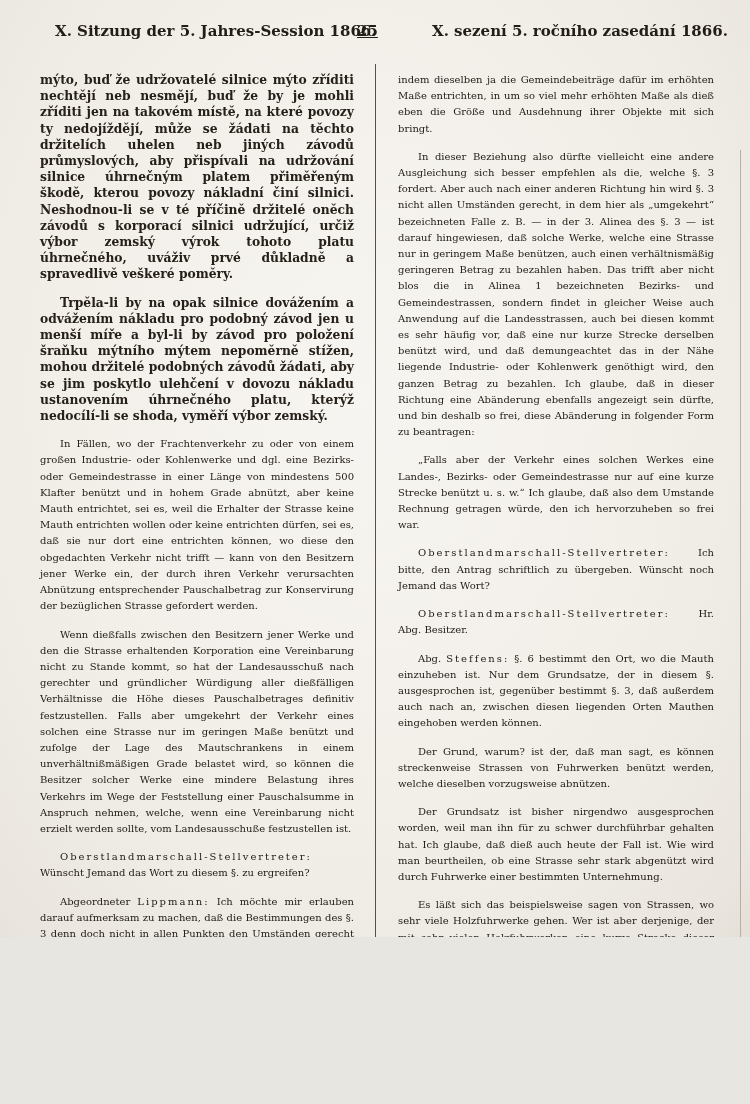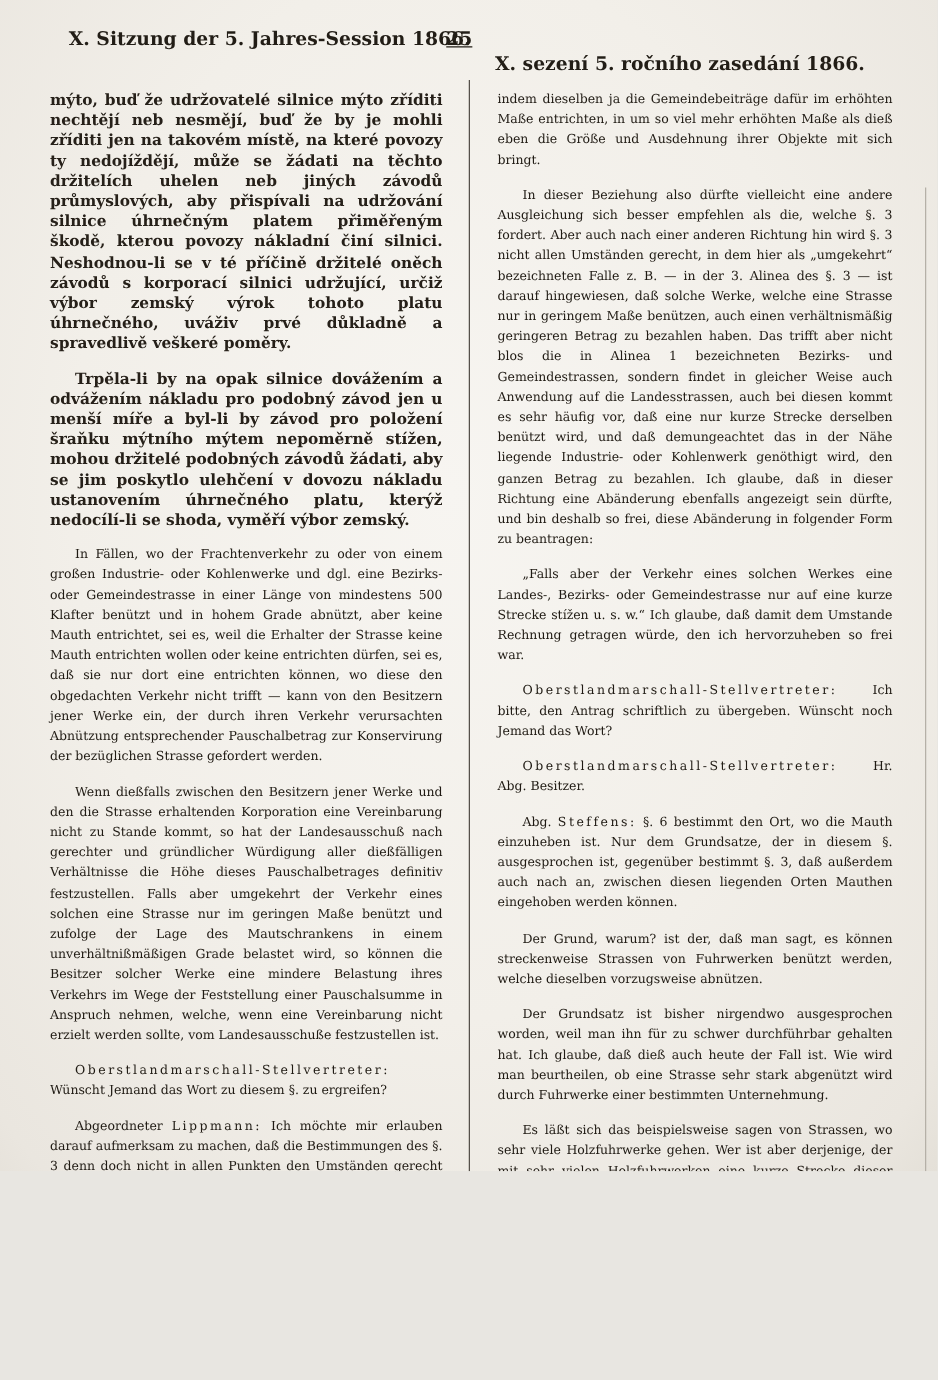--- a/index.html
+++ b/index.html
@@ -5,21 +5,21 @@
   html,body{margin:0;padding:0;background:#e8e6e1;}
   .page{
     position:relative;width:750px;height:937px;overflow:hidden;
     background:radial-gradient(ellipse at 48% 42%, #f7f5f1 0%, #f2efe9 55%, #eae6df 92%, #e4e0d8 100%);
     font-family:"DejaVu Serif","Liberation Serif",serif;
     color:#221d16;
   }
   .hdr{position:absolute;top:22px;font-weight:bold;font-size:15px;white-space:nowrap;}
   .hdr-left{left:55px;}
   .hdr-num{left:357px;text-decoration:underline;}
-  .hdr-right{left:396px;margin-top:20px;}
+  .hdr-right{left:432px;}
   .col{position:absolute;top:60px;text-align:justify;}
   .col-left{left:28px;width:338px;}
   .col-right{left:386px;width:340px;}
   p.para{margin:12px;padding:0;}
   .cs{font-size:12.3px;line-height:16.2px;font-weight:bold;color:#262019;}
   .fr{font-size:10px;line-height:16.2px;font-weight:normal;color:#1f1a13;}
   .ind{text-indent:20px;}
   .name{letter-spacing:2px;}
   .divider{position:absolute;left:375px;top:64px;width:1px;height:984px;background:#55504a;}
   .scan-edge{position:absolute;left:740px;top:150px;width:1px;height:954px;background:#b5b0a7;}
@@ -49,21 +49,21 @@
     <p class="para fr ind">
       <span>Abgeordneter</span>
       <span class="name">Lippmann:</span>
       <span>Ich möchte mir erlauben darauf aufmerksam zu machen, daß die Bestimmungen des §. 3 denn doch nicht in allen Punkten den Umständen gerecht werden, welche für die Aufstellung derselben maßgebend gewesen sein dürften. Insbesondere erlaube ich mir darauf aufmerksam zu machen, daß jene Industrie- und Kohlenwerke, welche eine Strasse, bei welcher keine Mauth zu entrichten ist, benützen, ohnehin zur Erhaltung der Strasse das Meiste beizutragen haben,</span>
     </p>
   </div>
 
   <div class="col col-right">
     <p class="para fr"><span>indem dieselben ja die Gemeindebeiträge dafür im erhöhten Maße entrichten, in um so viel mehr erhöhten Maße als dieß eben die Größe und Ausdehnung ihrer Objekte mit sich bringt.</span></p>
     <p class="para fr ind"><span>In dieser Beziehung also dürfte vielleicht eine andere Ausgleichung sich besser empfehlen als die, welche §. 3 fordert. Aber auch nach einer anderen Richtung hin wird §. 3 nicht allen Umständen gerecht, in dem hier als „umgekehrt“ bezeichneten Falle z. B. — in der 3. Alinea des §. 3 — ist darauf hingewiesen, daß solche Werke, welche eine Strasse nur in geringem Maße benützen, auch einen verhältnismäßig geringeren Betrag zu bezahlen haben. Das trifft aber nicht blos die in Alinea 1 bezeichneten Bezirks- und Gemeindestrassen, sondern findet in gleicher Weise auch Anwendung auf die Landesstrassen, auch bei diesen kommt es sehr häufig vor, daß eine nur kurze Strecke derselben benützt wird, und daß demungeachtet das in der Nähe liegende Industrie- oder Kohlenwerk genöthigt wird, den ganzen Betrag zu bezahlen. Ich glaube, daß in dieser Richtung eine Abänderung ebenfalls angezeigt sein dürfte, und bin deshalb so frei, diese Abänderung in folgender Form zu beantragen:</span></p>
-    <p class="para fr ind"><span>„Falls aber der Verkehr eines solchen Werkes eine Landes-, Bezirks- oder Gemeindestrasse nur auf eine kurze Strecke stížen u. s. w.“ Ich glaube, daß damit dem Umstande Rechnung getragen würde, den ich hervorzuheben so frei war.</span></p>
+    <p class="para fr ind"><span>„Falls aber der Verkehr eines solchen Werkes eine Landes-, Bezirks- oder Gemeindestrasse nur auf eine kurze Strecke benützt u. s. w.“ Ich glaube, daß also dem Umstande Rechnung getragen würde, den ich hervorzuheben so frei war.</span></p>
     <p class="para fr ind">
       <span class="name">Oberstlandmarschall-Stellvertreter:</span>
       <span>Ich bitte, den Antrag schriftlich zu übergeben. Wünscht noch Jemand das Wort?</span>
     </p>
     <p class="para fr ind">
       <span class="name">Oberstlandmarschall-Stellvertreter:</span>
       <span>Hr. Abg. Besitzer.</span>
     </p>
     <p class="para fr ind">
       <span>Abg.</span>

